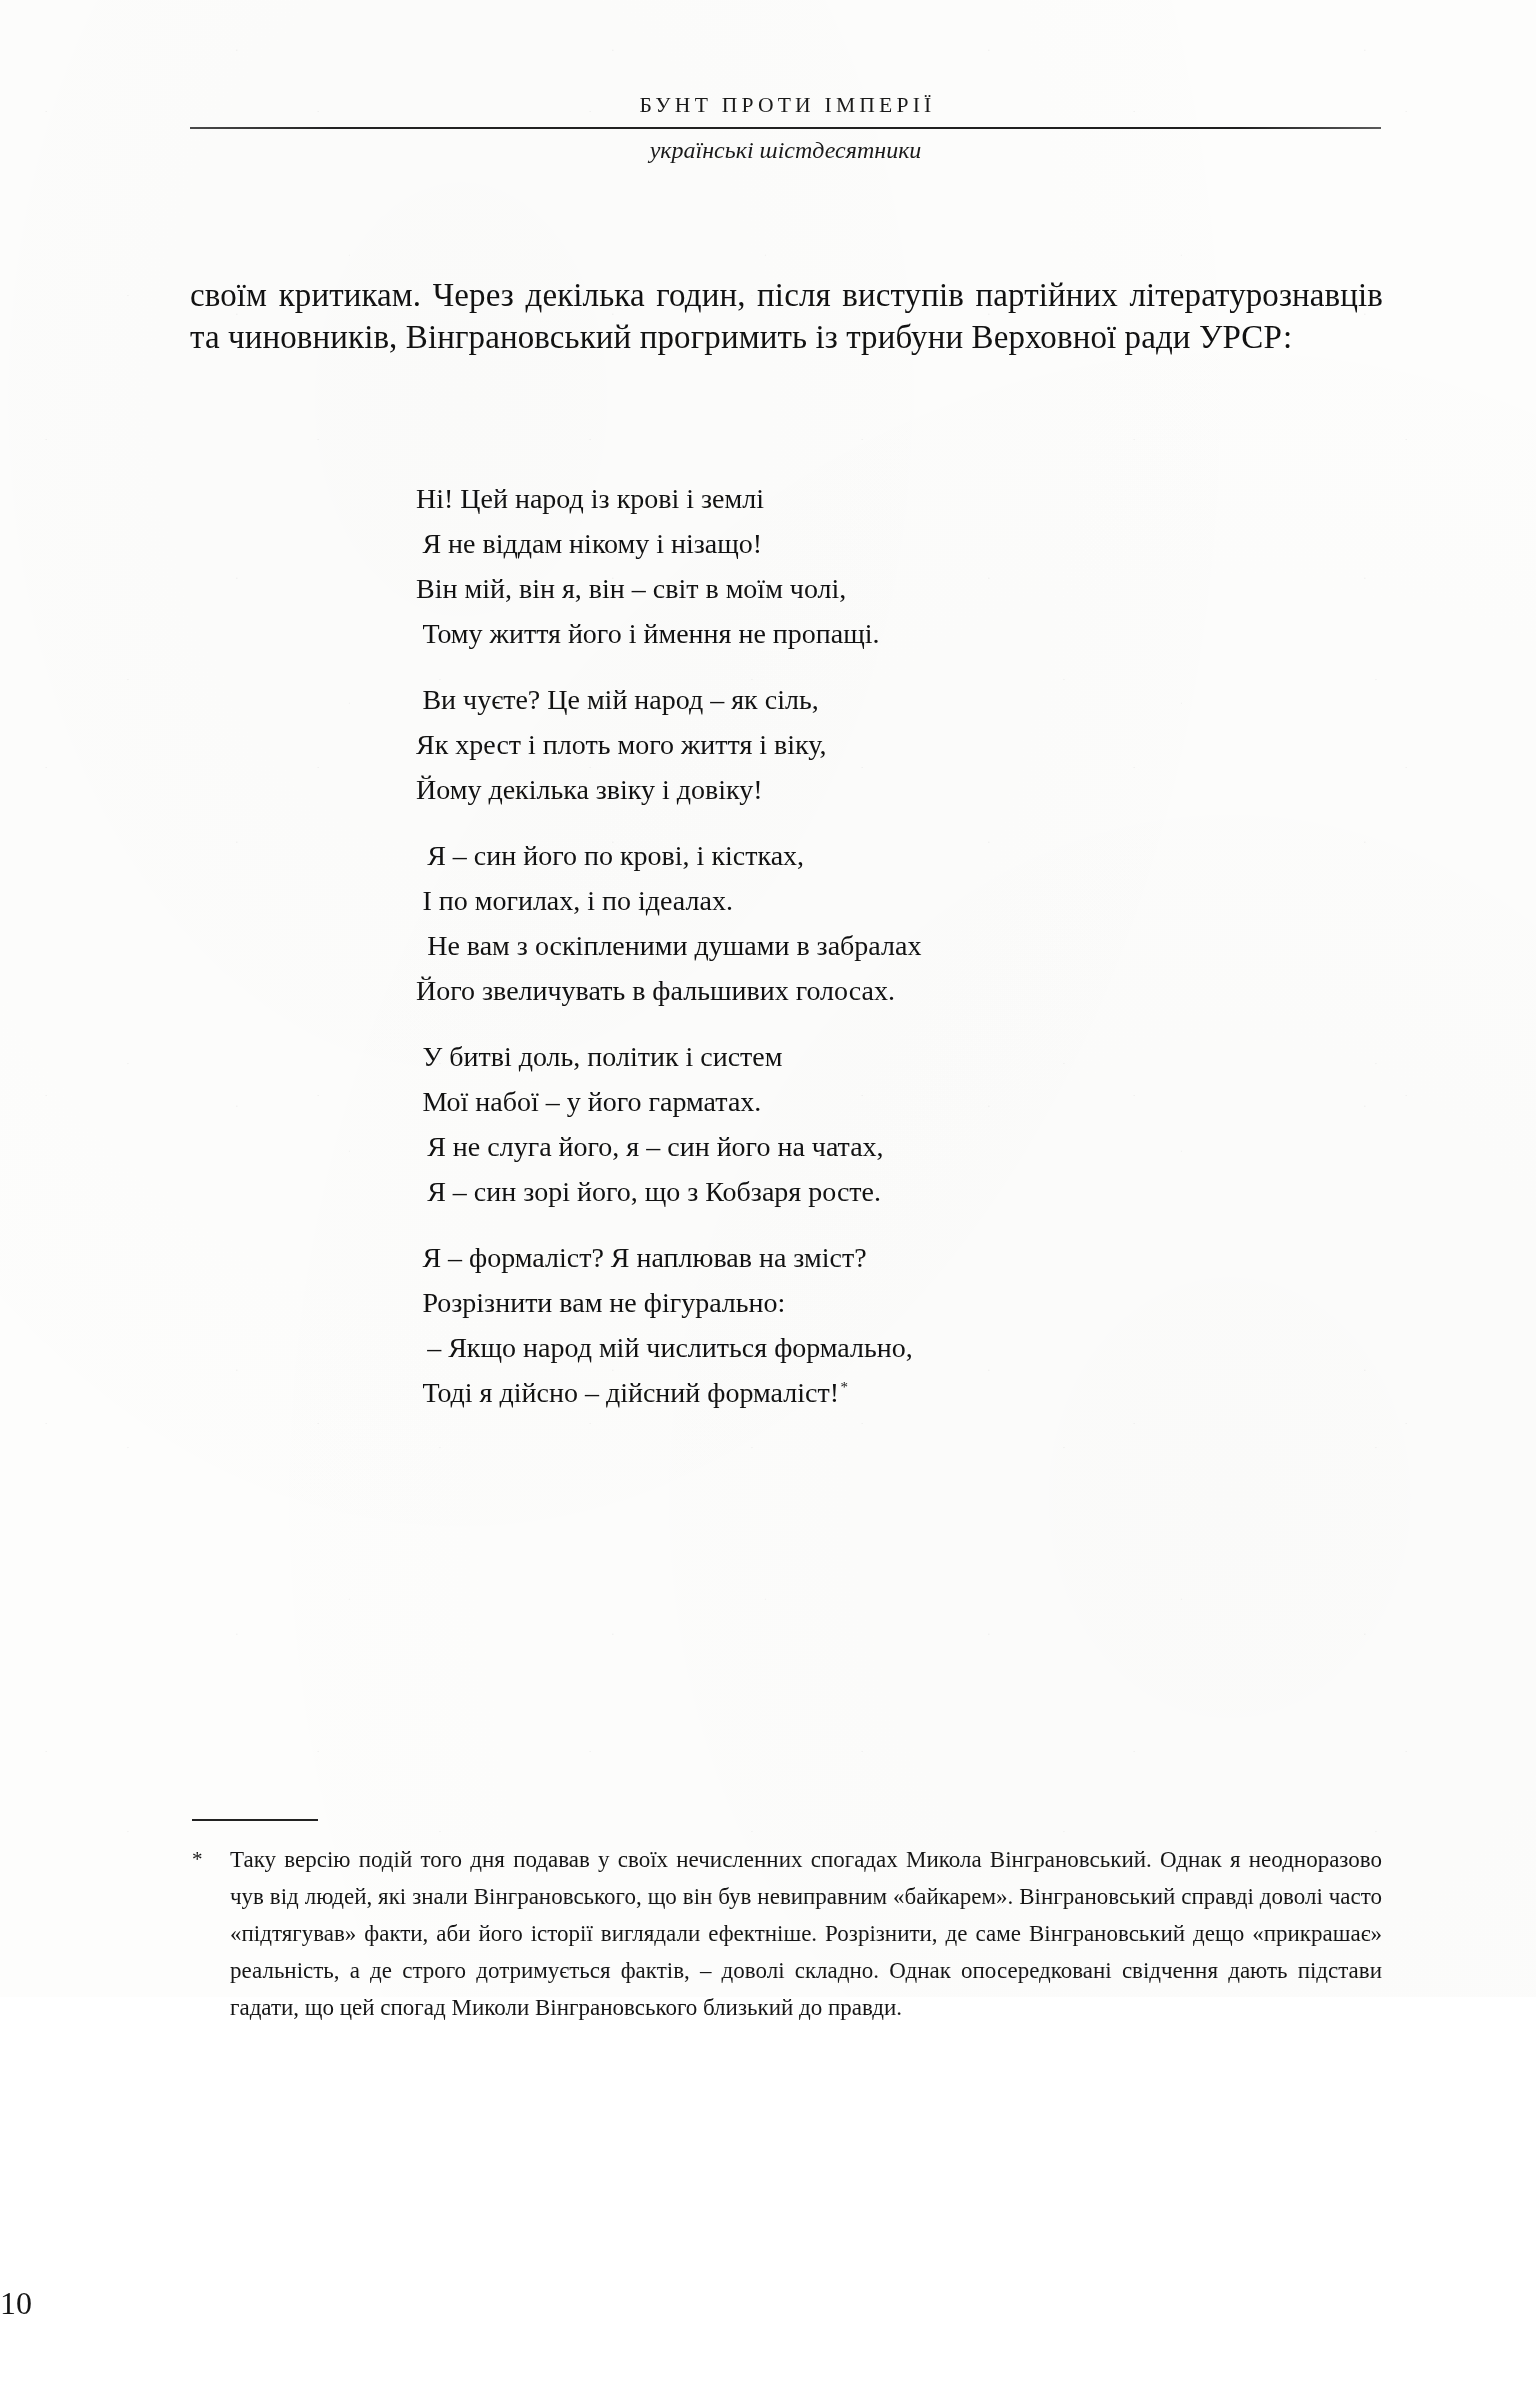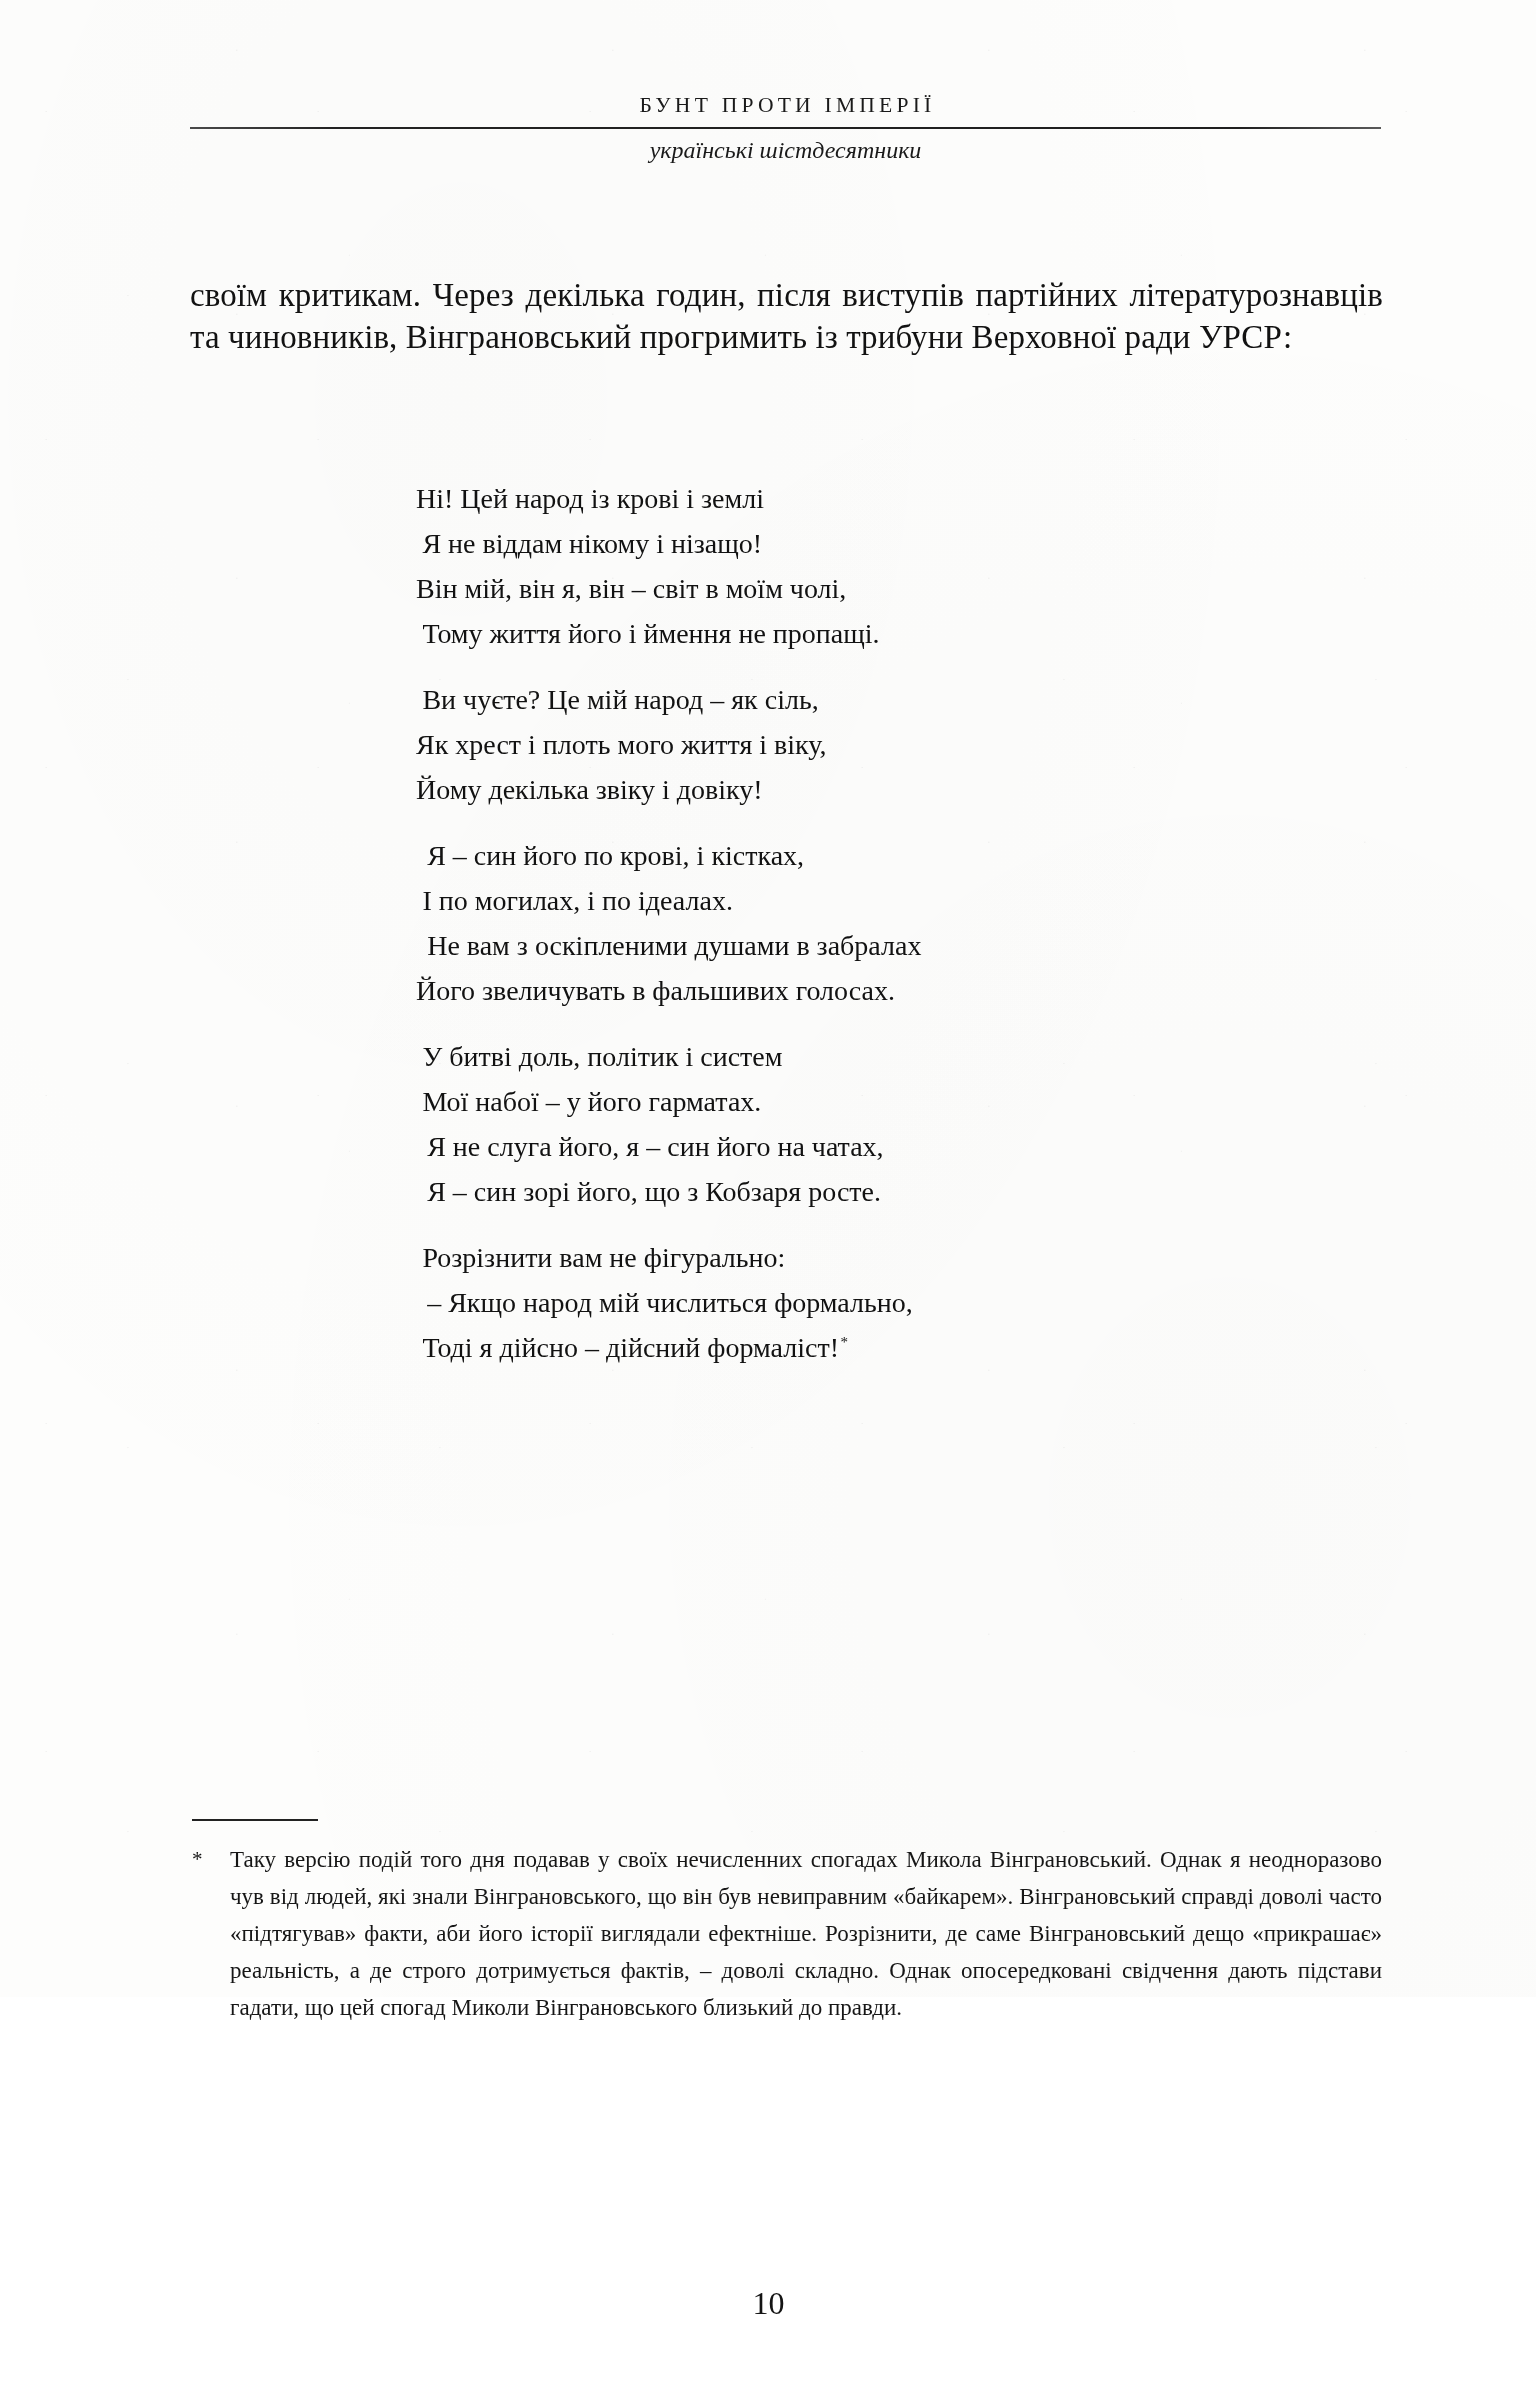--- a/index.html
+++ b/index.html
@@ -130,21 +130,21 @@
     text-justify: inter-word;
     hyphens: manual;
   }
 
   
   .folio {
     position: absolute;
     left: 0;
     top: 2285px;
     width: 1537px;
-    text-align: center;
+    text-align: left;
     font-size: 32px;
     color: #141414;
   }
 
   
   .speckle {
     position: absolute;
     inset: 0;
     pointer-events: none;
     opacity: 0.5;
@@ -194,20 +194,21 @@
     </div>
 
     <div class="stanza">
       <div class="verse ind2">У битві доль, політик і систем</div>
       <div class="verse ind2">Мої набої – у його гарматах.</div>
       <div class="verse ind3">Я не слуга його, я – син його на чатах,</div>
       <div class="verse ind3">Я – син зорі його, що з Кобзаря росте.</div>
     </div>
 
     <div class="stanza">
+      <div class="verse ind2">Я – формаліст? Я наплював на зміст?</div>
       <div class="verse ind2">Розрізнити вам не фігурально:</div>
       <div class="verse ind3">– Якщо народ мій числиться формально,</div>
       <div class="verse ind2"><span>Тоді я дійсно – дійсний формаліст!</span><sup class="fn-ref">*</sup></div>
     </div>
 
   </div>
 
   <div class="fn-rule"></div>
 
   <div class="footnote">

